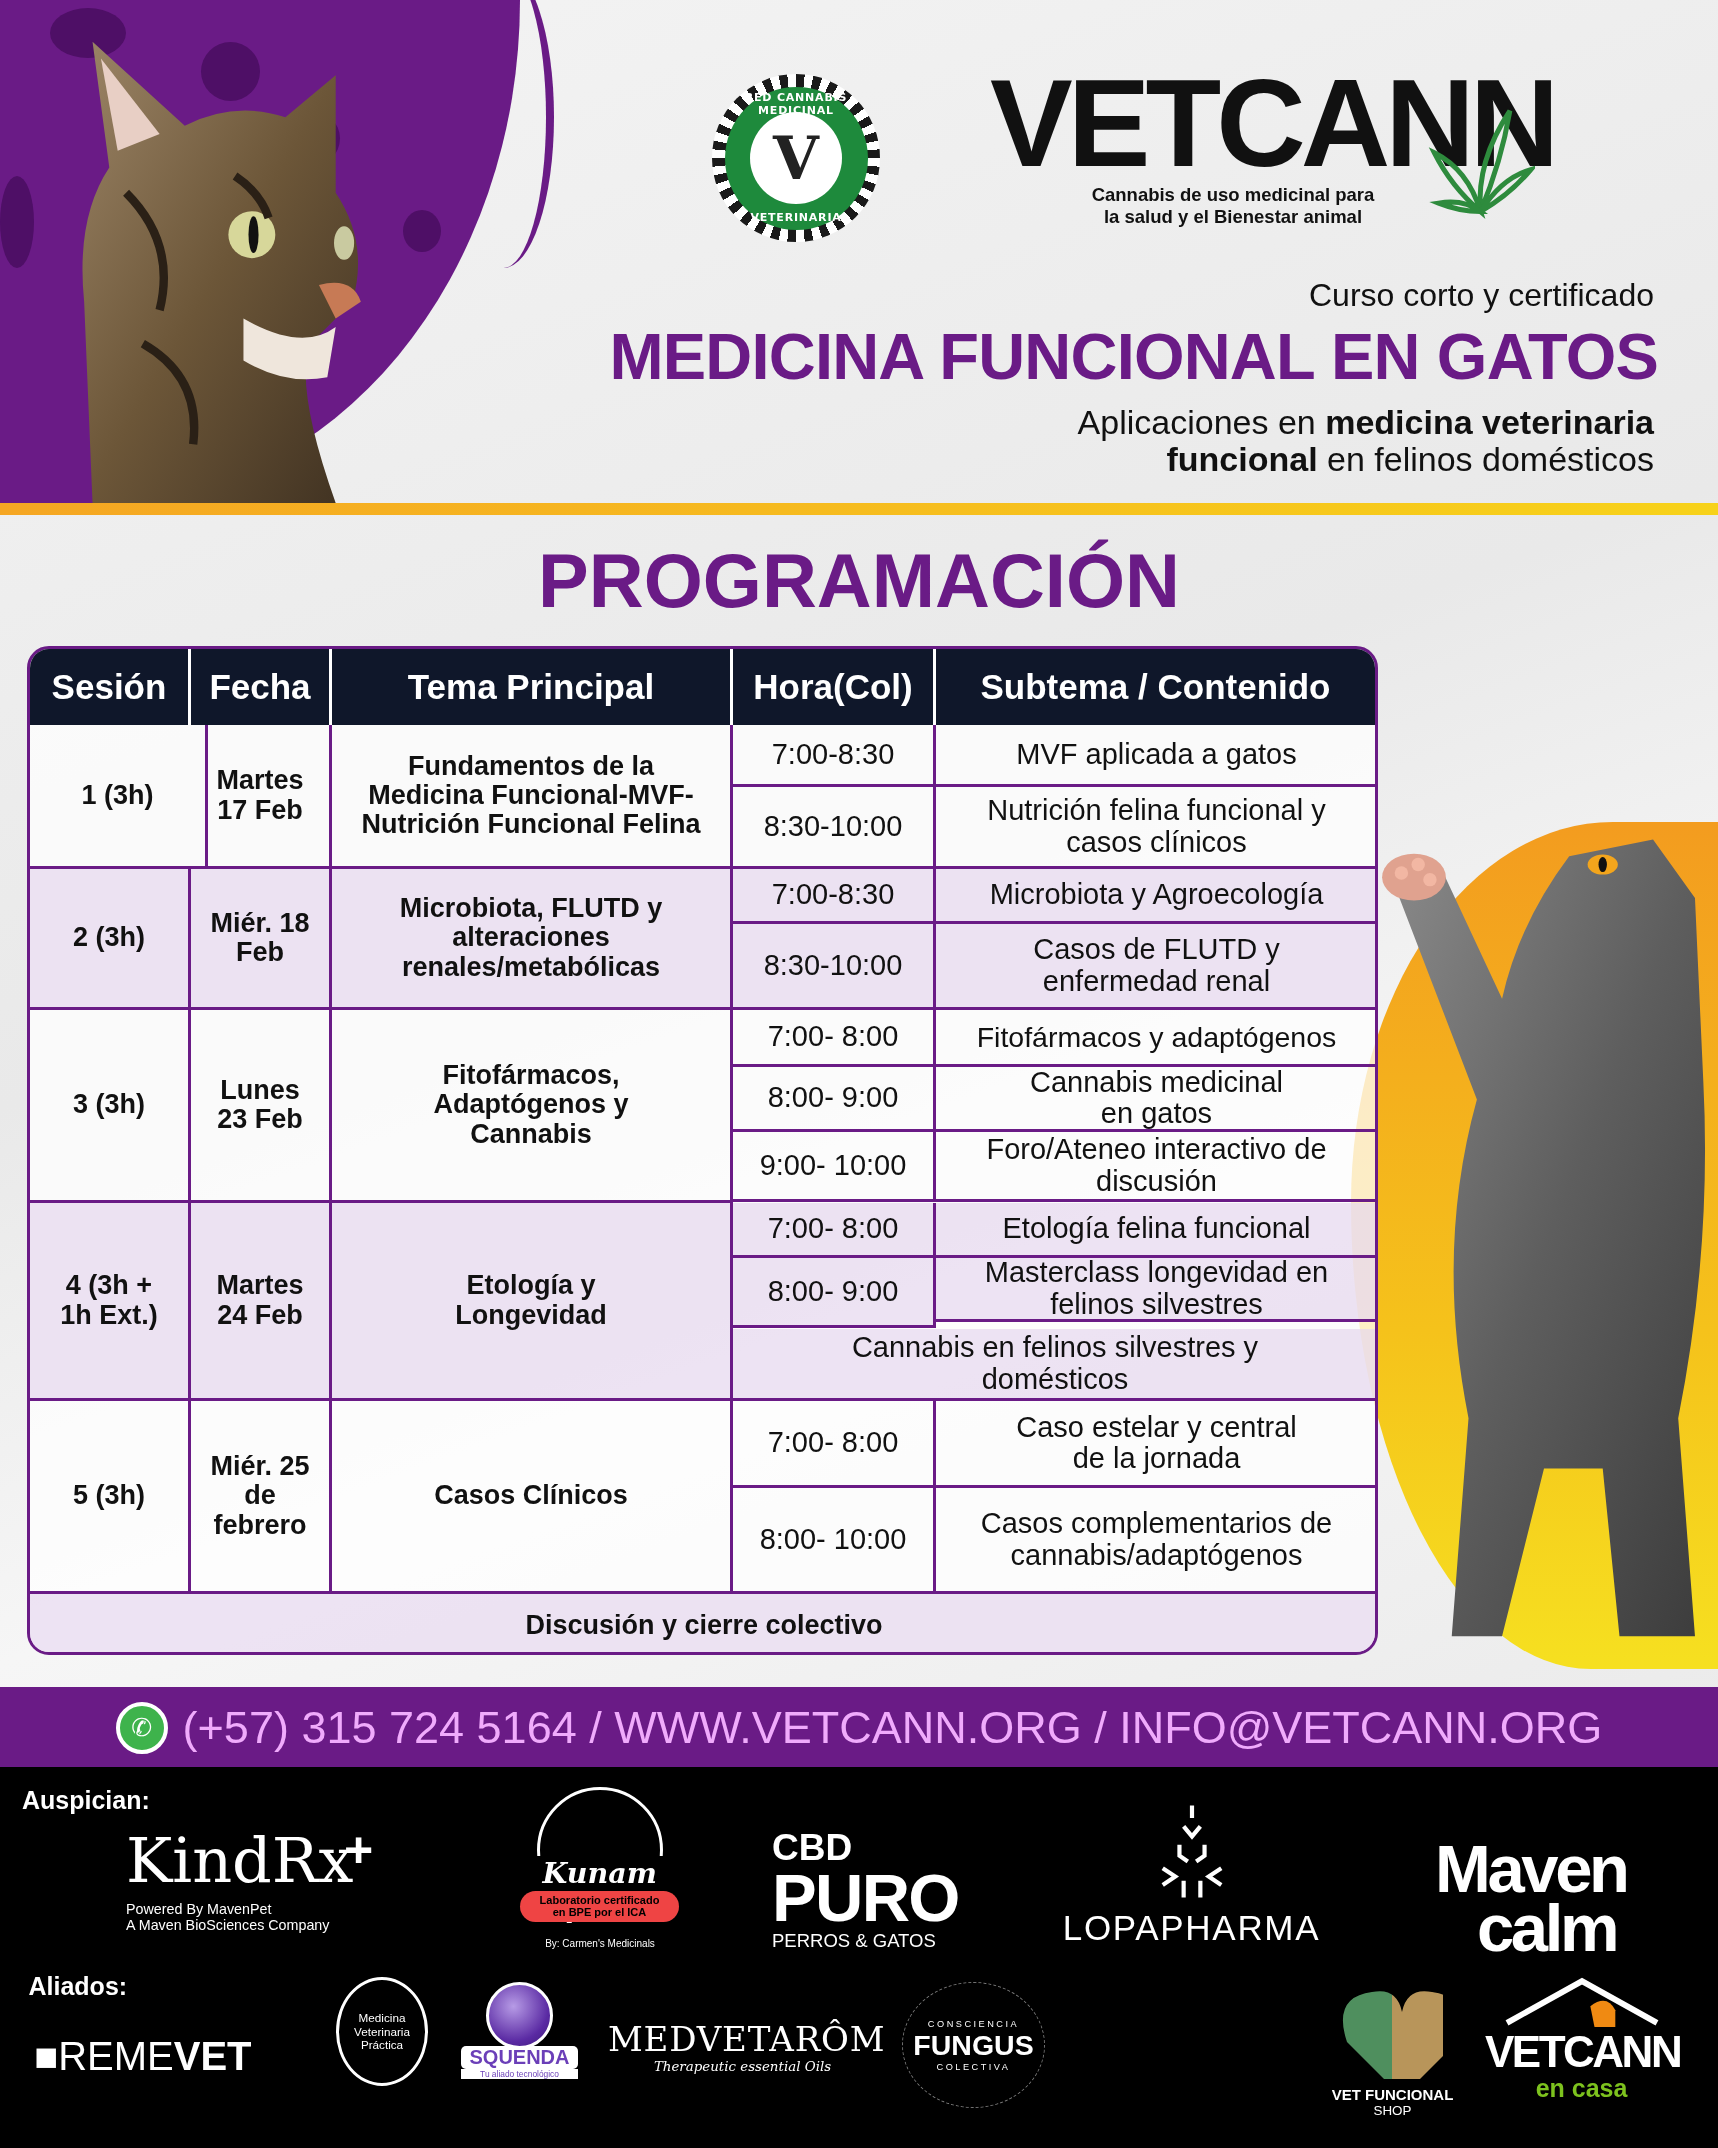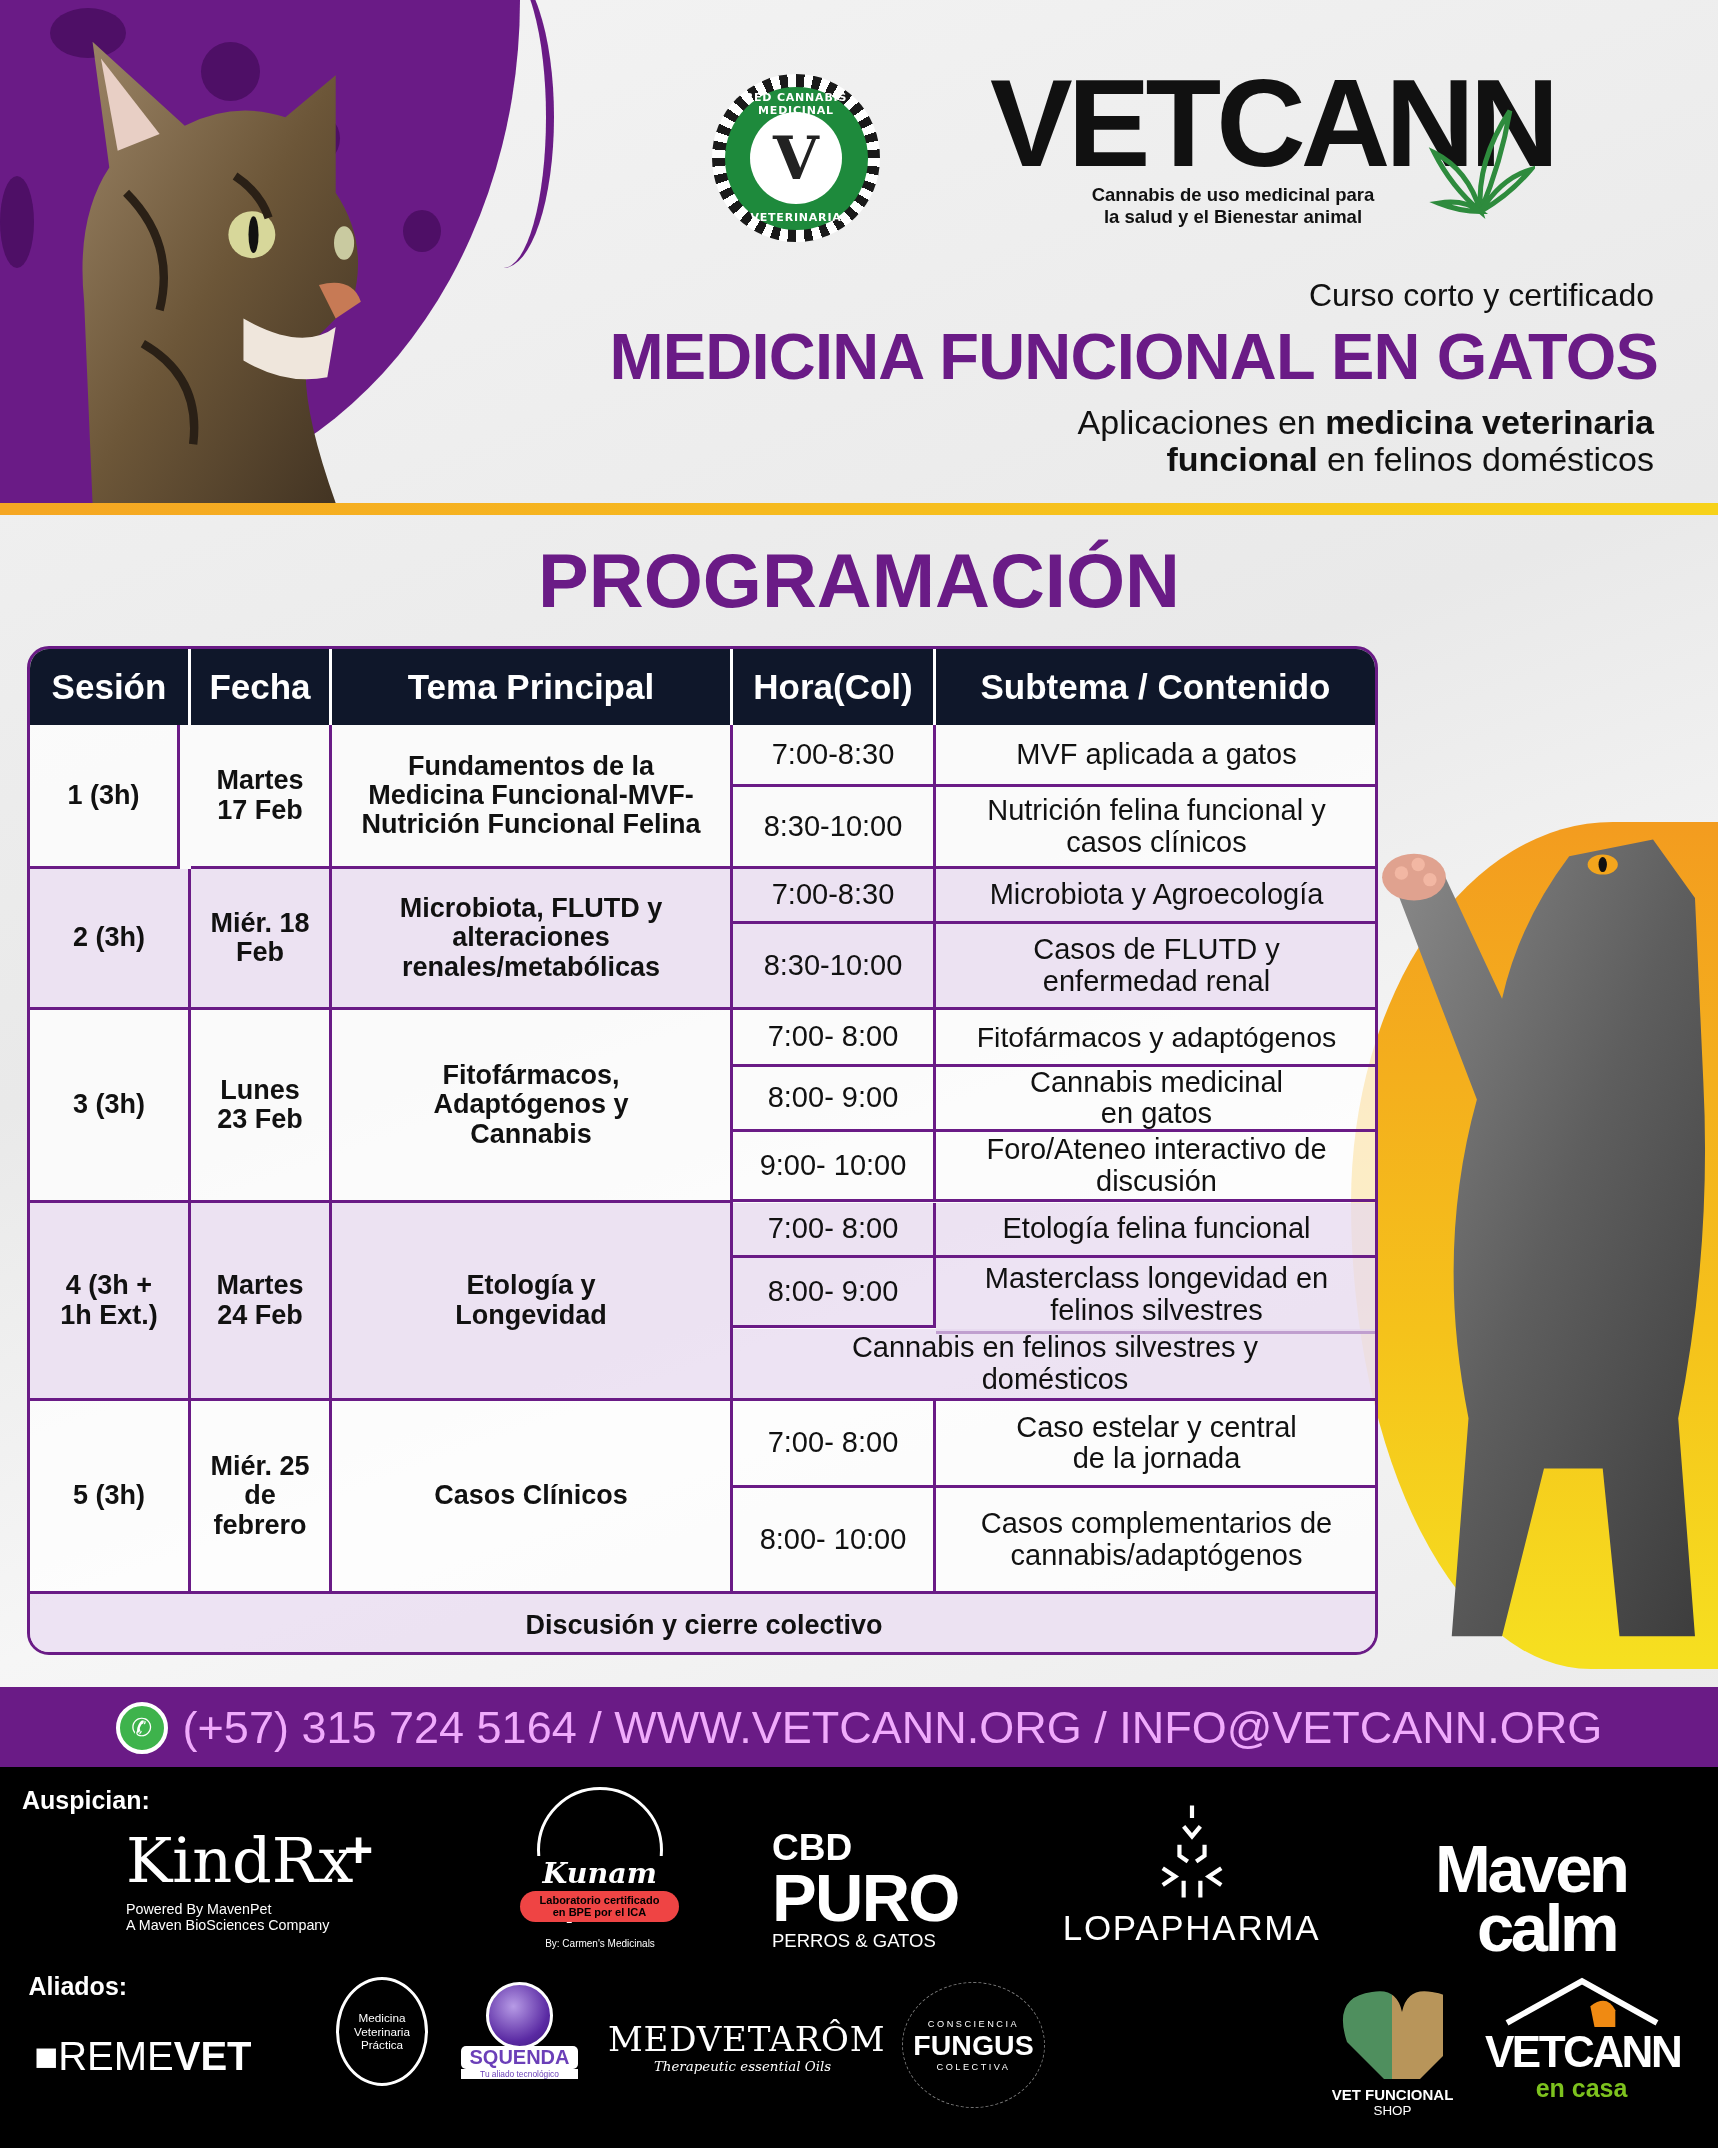--- a/index.html
+++ b/index.html
@@ -144,21 +144,21 @@
 
 <div class="abs table">
   <div class="thead">
     <div class="th" style="width:161px">Sesión</div>
     <div class="th" style="width:141px">Fecha</div>
     <div class="th" style="width:401px">Tema Principal</div>
     <div class="th" style="width:203px">Hora(Col)</div>
     <div class="th" style="flex:1">Subtema / Contenido</div>
   </div>
 
-  <div class="cell b" style="left:0;top:76px;width:150px;height:144px">1 (3h)</div>
+  <div class="cell b" style="left:0;top:76px;width:178px;height:144px">1 (3h)</div>
   <div class="cell b" style="left:161px;top:76px;width:141px;height:144px;white-space:pre-line">Martes
 17 Feb</div>
   <div class="cell b" style="left:302px;top:76px;width:401px;height:144px;padding:0 15px">Fundamentos de la Medicina Funcional-MVF-Nutrición Funcional Felina</div>
   <div class="cell n" style="left:703px;top:76px;width:203px;height:62px">7:00-8:30</div>
   <div class="cell n noright" style="left:906px;top:76px;width:441px;height:62px">MVF aplicada a gatos</div>
   <div class="cell n" style="left:703px;top:138px;width:203px;height:82px">8:30-10:00</div>
   <div class="cell n noright" style="left:906px;top:138px;width:441px;height:82px;padding:16px 17px">Nutrición felina funcional y casos clínicos</div>
 
   <div class="cell b shade" style="left:0;top:220px;width:161px;height:141px">2 (3h)</div>
   <div class="cell b shade" style="left:161px;top:220px;width:141px;height:141px;padding:0 11.7px">Miér. 18 Feb</div>
@@ -177,21 +177,21 @@
   <div class="cell n noright" style="left:906px;top:418px;width:441px;height:65px;padding:0 84px">Cannabis medicinal en gatos</div>
   <div class="cell n" style="left:703px;top:483px;width:203px;height:70px">9:00- 10:00</div>
   <div class="cell n noright" style="left:906px;top:483px;width:441px;height:70px;padding:0 34px">Foro/Ateneo interactivo de discusión</div>
 
   <div class="cell b shade" style="left:0;top:554px;width:161px;height:198px;padding:0 17px">4 (3h + 1h Ext.)</div>
   <div class="cell b shade" style="left:161px;top:554px;width:141px;height:198px;padding:0 17px">Martes 24 Feb</div>
   <div class="cell b shade" style="left:302px;top:554px;width:401px;height:198px;padding:0 101px">Etología y Longevidad</div>
   <div class="cell n shade" style="left:703px;top:554px;width:203px;height:55px">7:00- 8:00</div>
   <div class="cell n shade noright" style="left:906px;top:554px;width:441px;height:55px">Etología felina funcional</div>
   <div class="cell n shade" style="left:703px;top:609px;width:203px;height:70px">8:00- 9:00</div>
-  <div class="cell n shade noright" style="left:906px;top:609px;width:441px;height:76px;padding:0 10px">Masterclass longevidad en felinos silvestres</div>
+  <div class="cell n shade noright" style="left:906px;top:609px;width:441px;height:64px;padding:0 10px">Masterclass longevidad en felinos silvestres</div>
   <div class="cell n shade noright" style="left:703px;top:680px;width:644px;height:72px;padding:0 84px">Cannabis en felinos silvestres y domésticos</div>
 
   <div class="cell b" style="left:0;top:752px;width:161px;height:193px">5 (3h)</div>
   <div class="cell b" style="left:161px;top:752px;width:141px;height:193px;padding:0 11.7px">Miér. 25 de febrero</div>
   <div class="cell b" style="left:302px;top:752px;width:401px;height:193px">Casos Clínicos</div>
   <div class="cell n" style="left:703px;top:752px;width:203px;height:87px">7:00- 8:00</div>
   <div class="cell n noright" style="left:906px;top:752px;width:441px;height:87px;padding:0 76px">Caso estelar y central de la jornada</div>
   <div class="cell n" style="left:703px;top:839px;width:203px;height:106px">8:00- 10:00</div>
   <div class="cell n noright" style="left:906px;top:839px;width:441px;height:106px;padding:0 17px">Casos complementarios de cannabis/adaptógenos</div>
 

